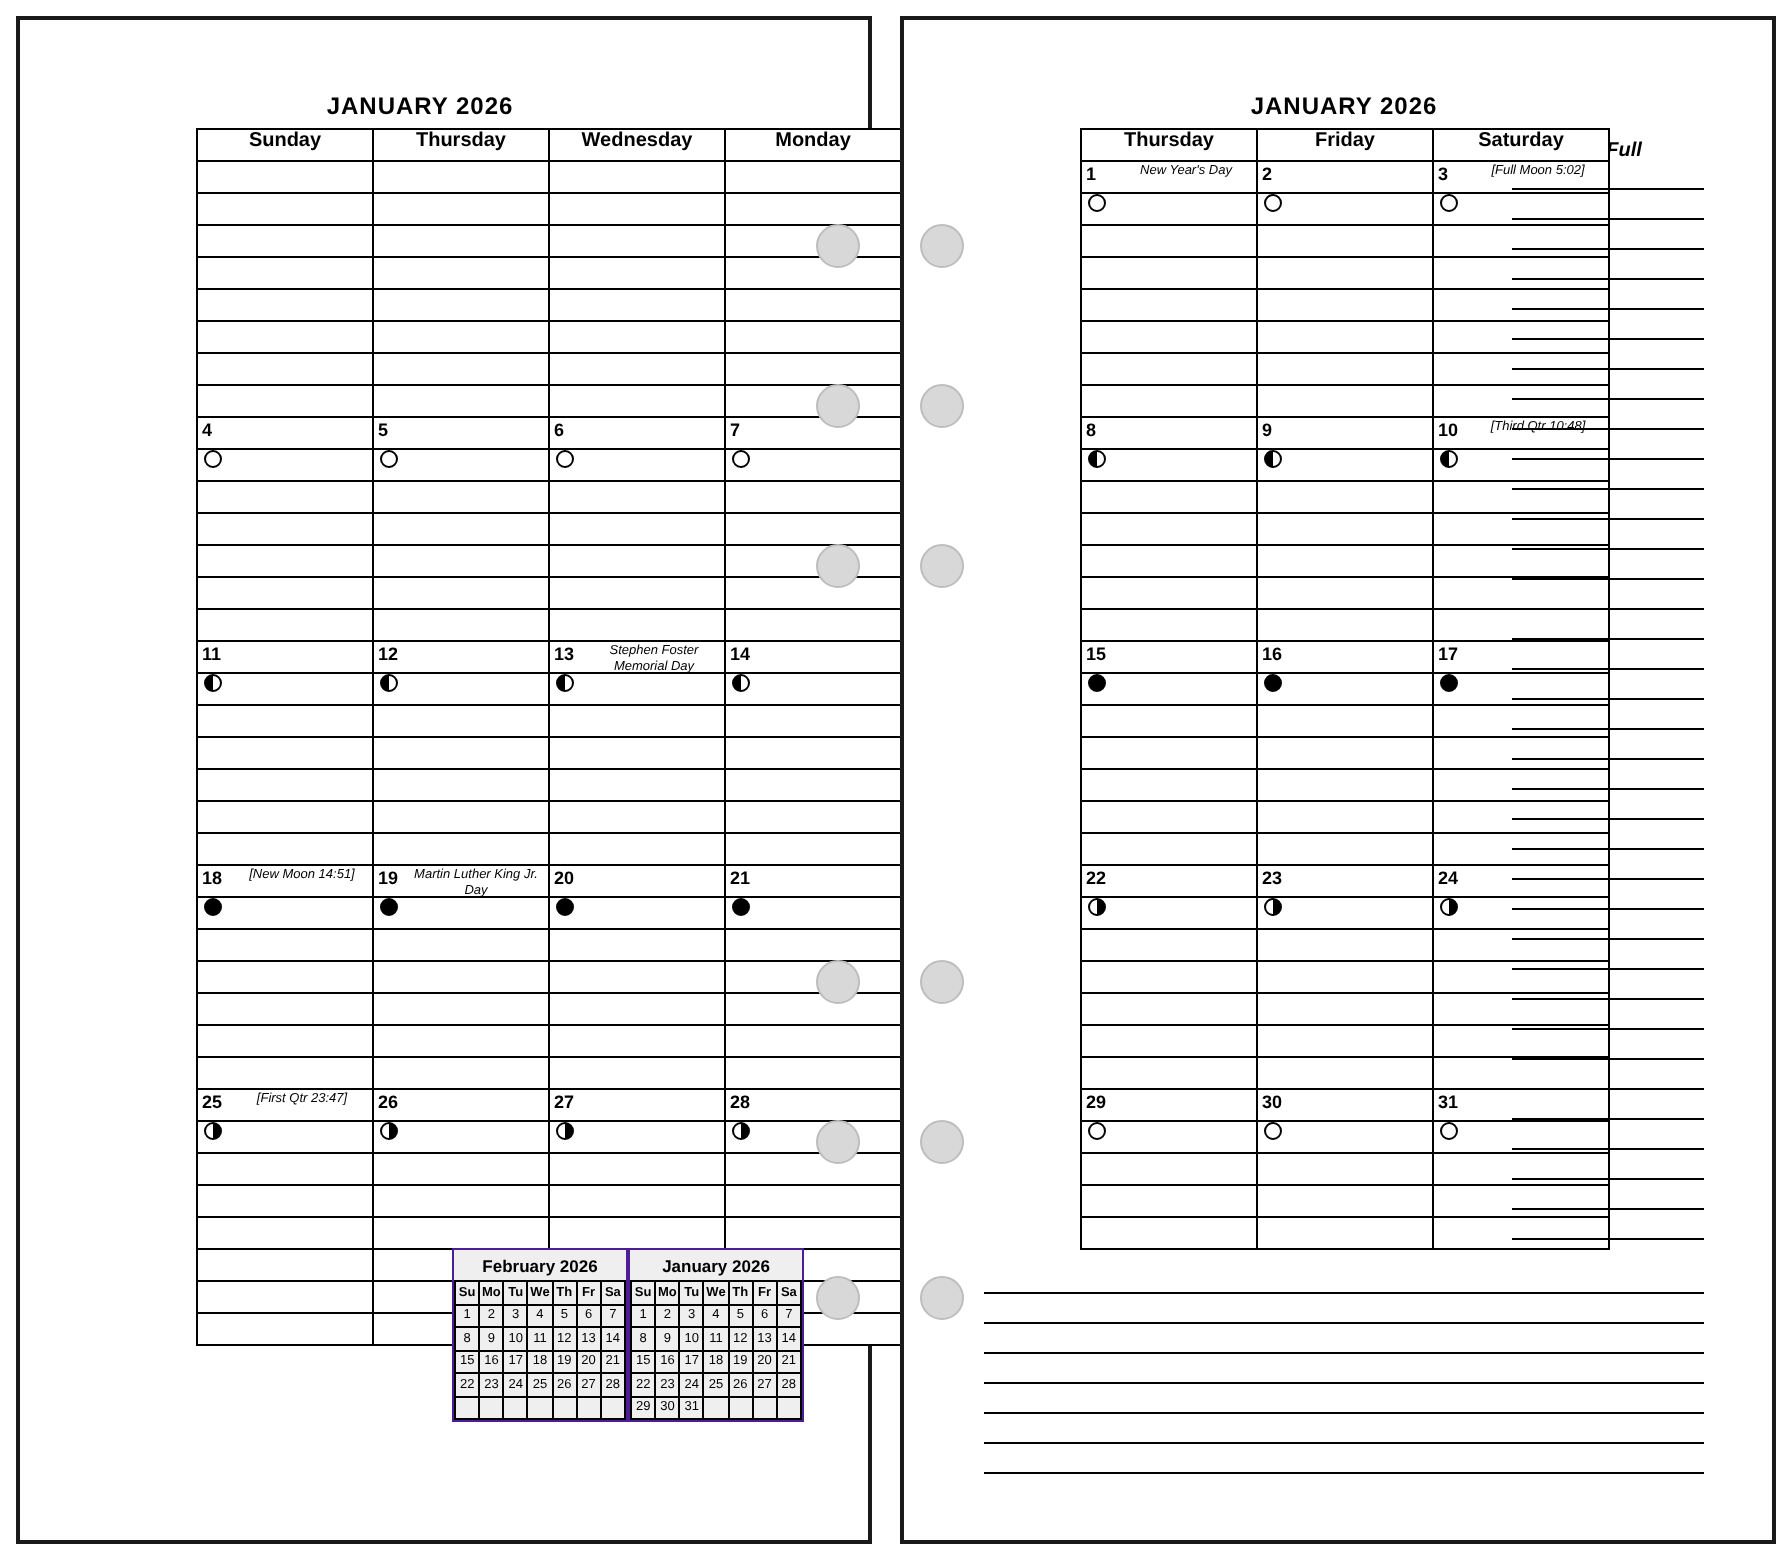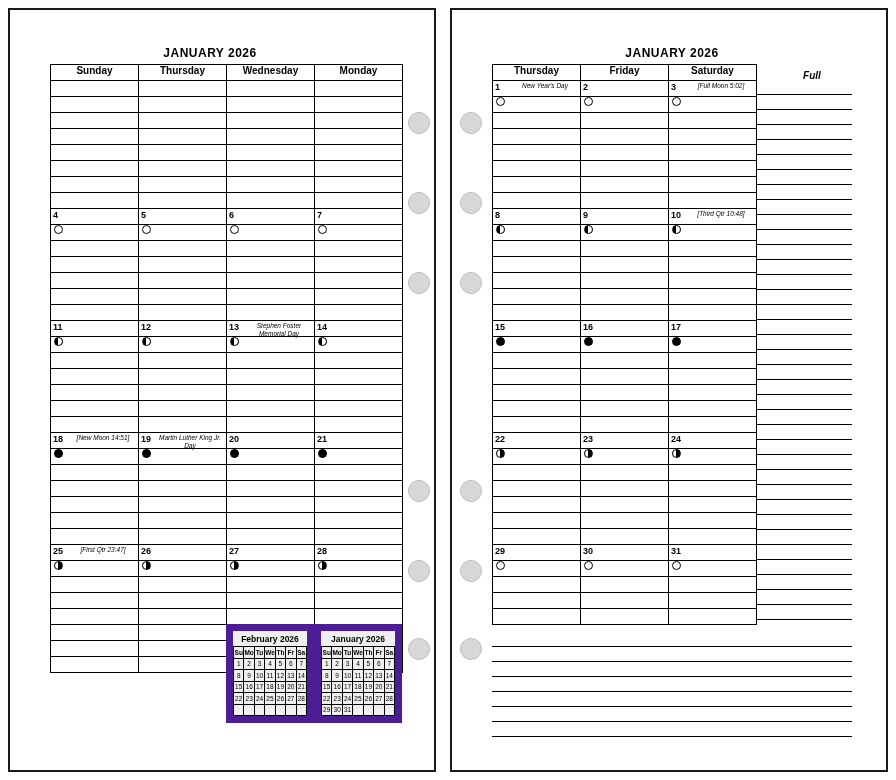--- a/index.html
+++ b/index.html
@@ -38,20 +38,21 @@
     letter-spacing: 0.5px;
     text-align: center;
   }
 
   
   table.cal {
     border-collapse: collapse;
     table-layout: fixed;
     position: absolute;
     background: #fff;
+    margin-left: 48px;
   }
   table.cal td, table.cal th {
     border: 1px solid #000;
     padding: 0;
     margin: 0;
     vertical-align: top;
   }
   .dayhead {
     height: 15px;
     font-size: 10px;
@@ -97,21 +98,21 @@
   .moon.new  { background: #000; }
   .moon.full { background: #fff; }
   .moon.first {
     background: linear-gradient(to right, #fff 0 50%, #000 50% 100%);
   }
   .moon.third {
     background: linear-gradient(to right, #000 0 50%, #fff 50% 100%);
   }
   .mini-wrap {
     position: absolute;
-    border: 7px solid #4c1d95;
+    border: 1px solid #4c1d95;
     background: #efefef;
     box-sizing: border-box;
   }
   .mini-title {
     font-size: 8.5px;
     font-weight: bold;
     text-align: center;
     padding: 3px 0 2px 0;
     background: #efefef;
   }

